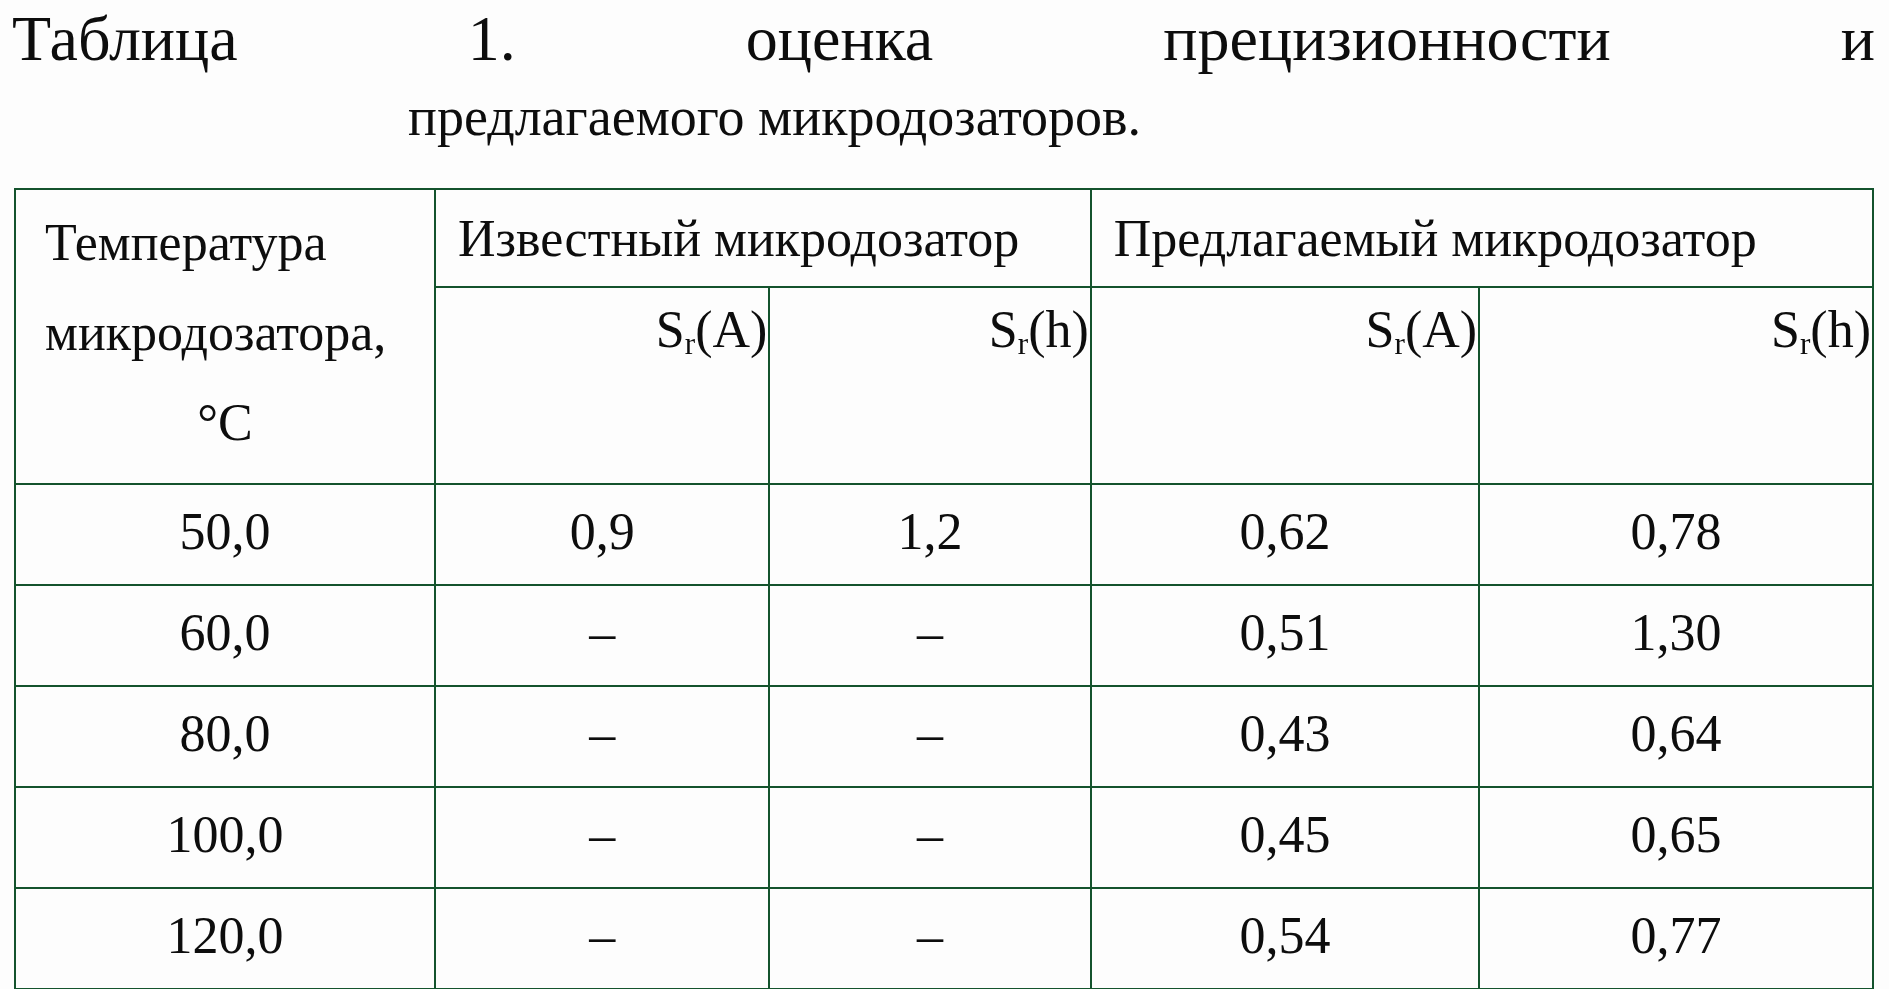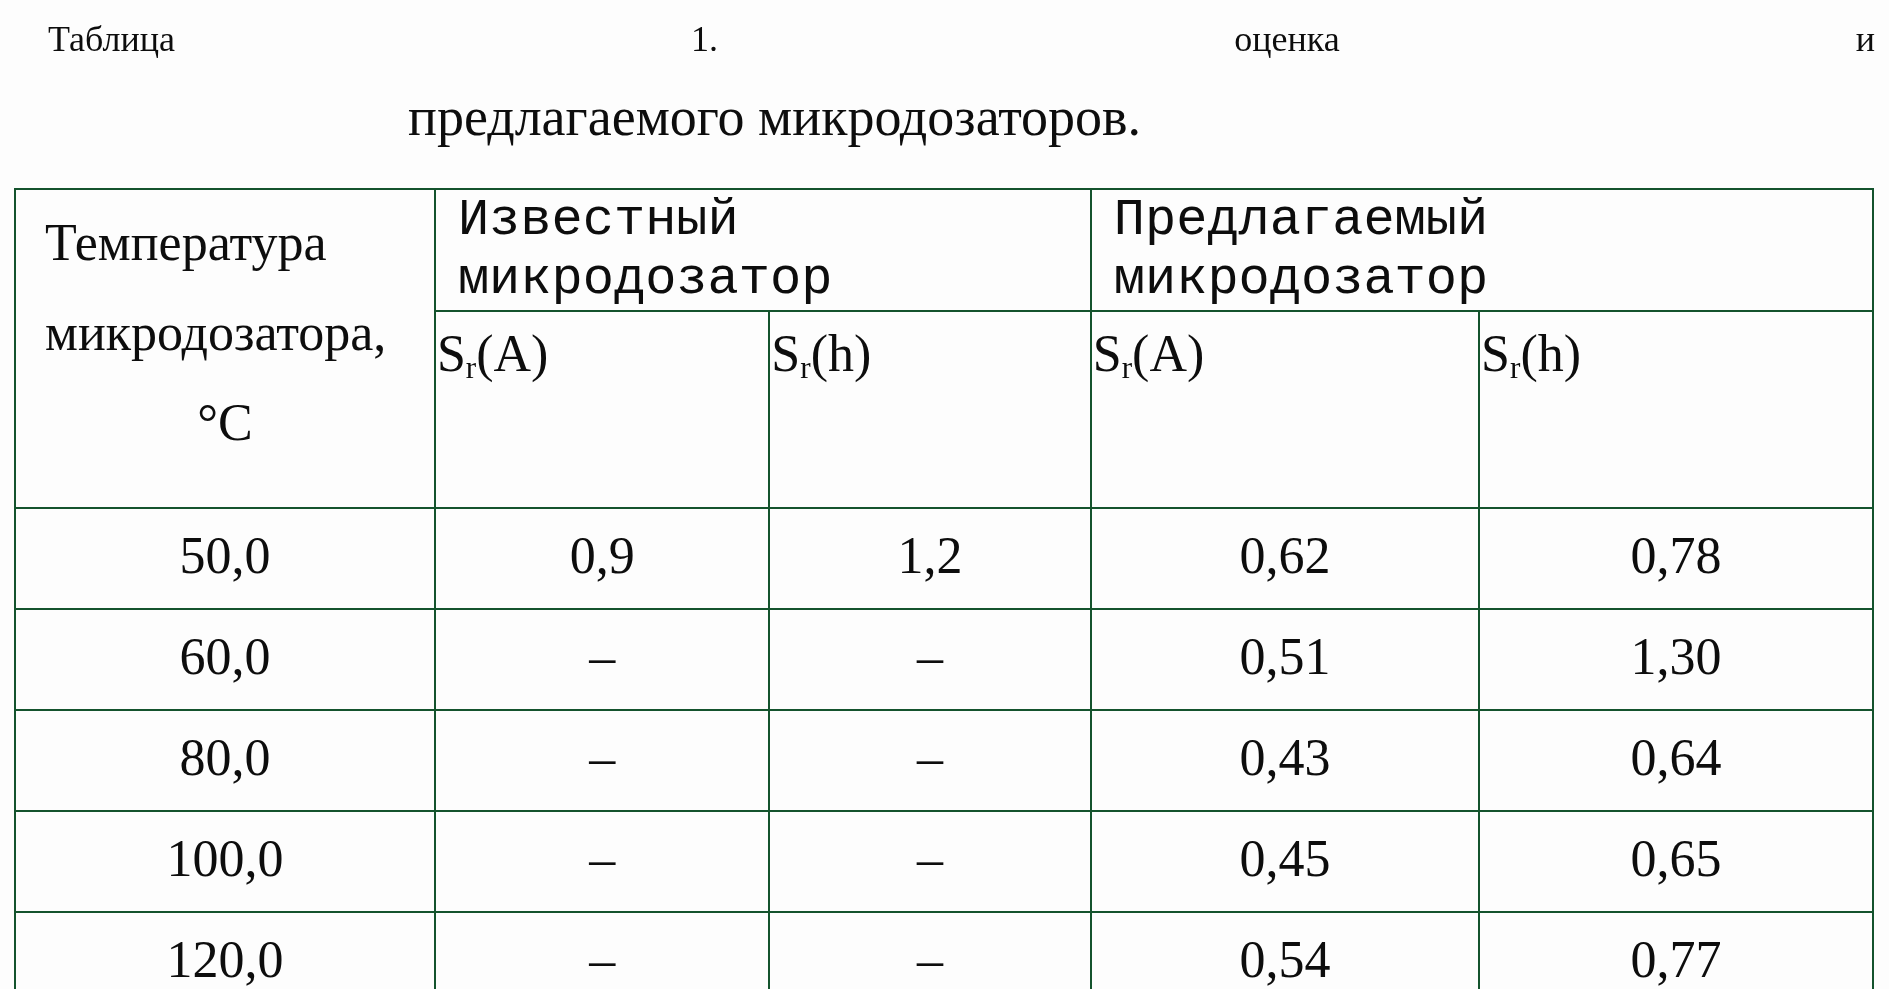--- a/index.html
+++ b/index.html
@@ -11,74 +11,73 @@
     color: #0d0d0d;
     font-family: "Liberation Serif", "DejaVu Serif", serif;
     overflow: hidden;
     box-sizing: border-box;
   }
   
   .title-block { padding: 12px 14px 0 12px; }
   .title-line1 {
     display: flex;
     justify-content: space-between;
-    font-size: 36px;
+    font-size: 64px;
     line-height: 54px;
     white-space: nowrap;
-    margin-left: 36px;
   }
   .title-line2 {
     font-size: 54px;
     line-height: 54px;
     margin-top: 24px;
     margin-left: 396px;
   }
   
   table.doc-table {
     border-collapse: collapse;
     table-layout: fixed;
     width: 1860px;
     margin: 44px 15px 0 14px;
     font-size: 52px;
   }
   table.doc-table td {
     border: 2px solid #14532d;
     overflow: hidden;
   }
   tr.h1 td { height: 94px; }
-  tr.h2 td { height: 182px; vertical-align: top; text-align: left; padding-top: 12px; }
+  tr.h2 td { height: 182px; vertical-align: top; text-align: right; padding-top: 12px; }
   tr.data-row td { height: 90px; vertical-align: middle; text-align: center; padding-bottom: 8px; }
   td.corner {
     vertical-align: top;
     padding-top: 8px;
   }
   td.corner .cline { line-height: 90px; padding-left: 28px; text-align: left; }
   td.corner .cline.centered { padding-left: 0; text-align: center; }
   td.group {
     vertical-align: middle;
     text-align: left;
     padding-left: 22px;
-    font-family: Liberation Mono, monospace;
   }
   sub.sr-sub {
     font-size: 0.60em;
     line-height: 0;
     vertical-align: -0.22em;
   }
 </style>
 </head>
 <body>
 
 <div class="page">
 
   <div class="title-block">
     <div class="title-line1">
       <span>Таблица</span>
       <span>1.</span>
       <span>оценка</span>
+      <span>прецизионности</span>
       <span>и</span>
     </div>
     <div class="title-line2">предлагаемого микродозаторов.</div>
   </div>
 
   <table class="doc-table">
     <colgroup>
       <col style="width:22.6%">
       <col style="width:18.0%">
       <col style="width:17.3%">

